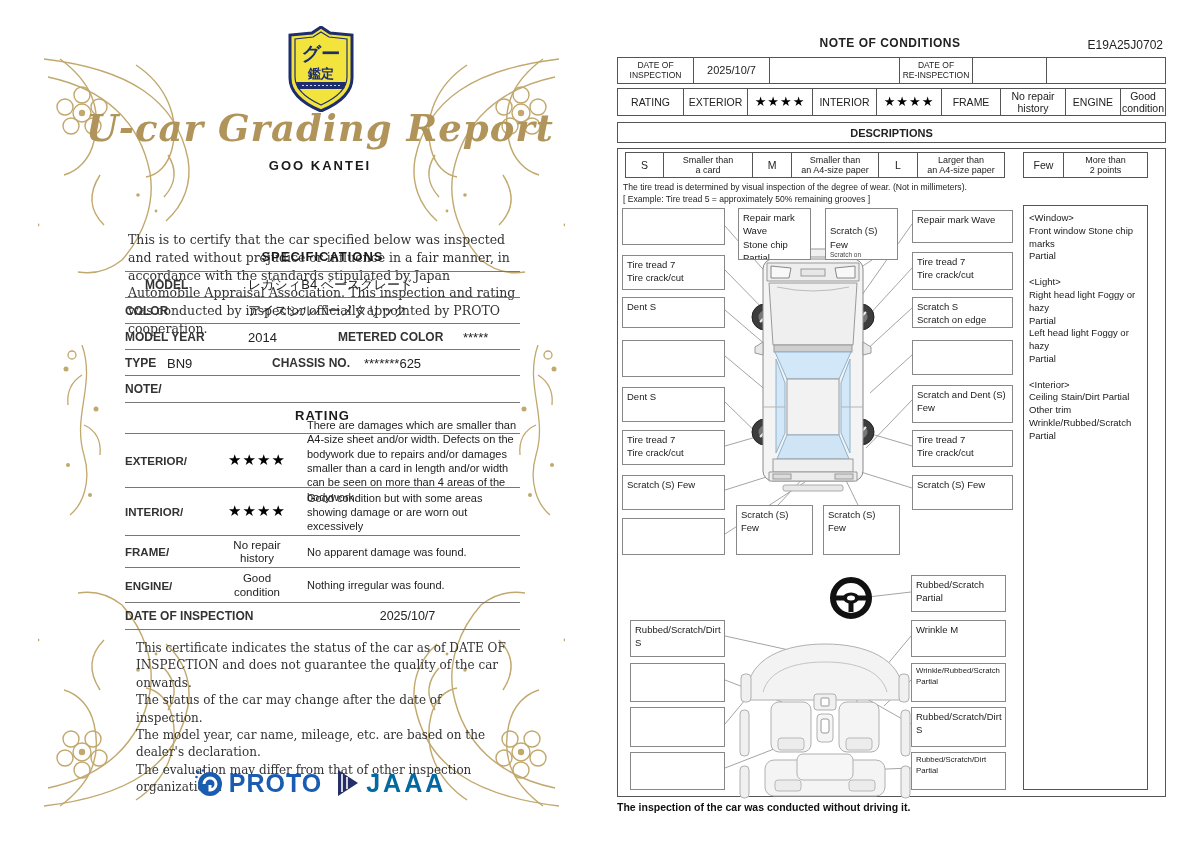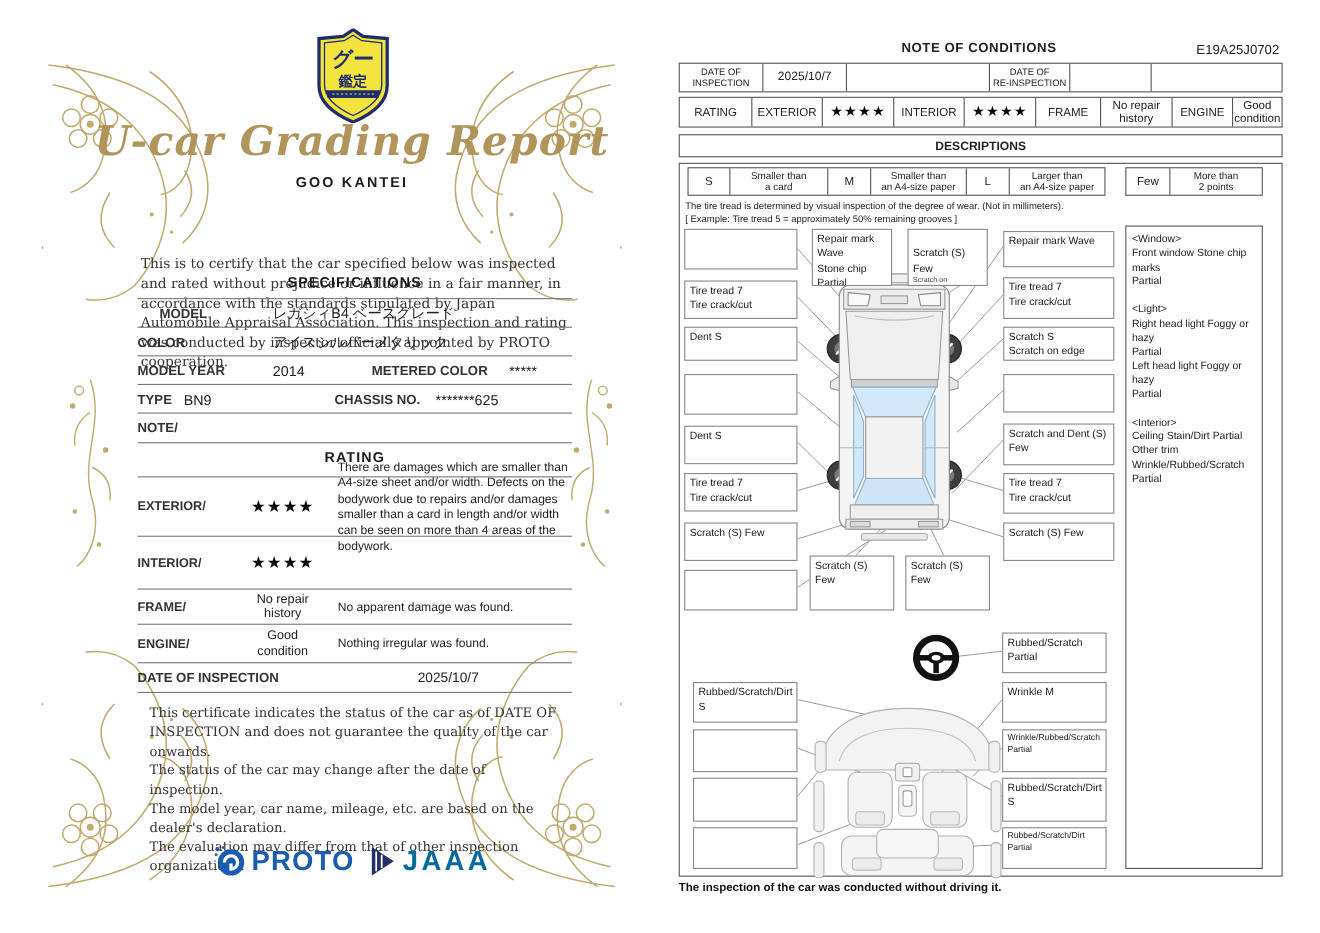--- a/index.html
+++ b/index.html
@@ -139,39 +139,40 @@
       </div>
       <div class="spec-row" style="top:323px;">
         <span class="spec-label" style="width:115px;">MODEL YEAR</span>
         <span class="spec-val" style="width:90px;padding-left:8px;">2014</span>
         <span class="spec-label" style="width:125px;">METERED COLOR</span>
         <span class="spec-val">*****</span>
       </div>
       <div class="spec-row" style="top:349px;">
         <span class="spec-label" style="width:42px;">TYPE</span>
         <span class="spec-val" style="width:105px;">BN9</span>
-        <span class="spec-label" style="width:92px;margin-left:32px;">CHASSIS NO.</span>
+        <span class="spec-label" style="width:92px;">CHASSIS NO.</span>
         <span class="spec-val">*******625</span>
       </div>
       <div class="spec-row" style="top:375px;border-bottom:1px solid #777;">
         <span class="spec-label">NOTE/</span>
       </div>
     </div>
 
     <div class="abs ctr sec-head" style="left:125px;top:408px;width:395px;">RATING</div>
 
     <div class="abs" style="left:125px;top:0;width:395px;">
       <div class="rate-row" style="top:433px;height:54px;">
         <span class="rate-label">EXTERIOR/</span>
         <span class="rate-grade stars">★★★★</span>
         <span class="rate-desc">There are damages which are smaller than A4-size sheet and/or width. Defects on the bodywork due to repairs and/or damages smaller than a card in length and/or width can be seen on more than 4 areas of the bodywork.</span>
       </div>
       <div class="rate-row" style="top:487px;height:48px;">
         <span class="rate-label">INTERIOR/</span>
         <span class="rate-grade stars">★★★★</span>
+        <span class="rate-desc">Good condition but with some areas showing damage or are worn out excessively</span>
       </div>
       <div class="rate-row" style="top:535px;height:32px;">
         <span class="rate-label">FRAME/</span>
         <span class="rate-grade pre">No repair
 history</span>
         <span class="rate-desc">No apparent damage was found.</span>
       </div>
       <div class="rate-row" style="top:567px;height:35px;">
         <span class="rate-label">ENGINE/</span>
         <span class="rate-grade pre">Good

